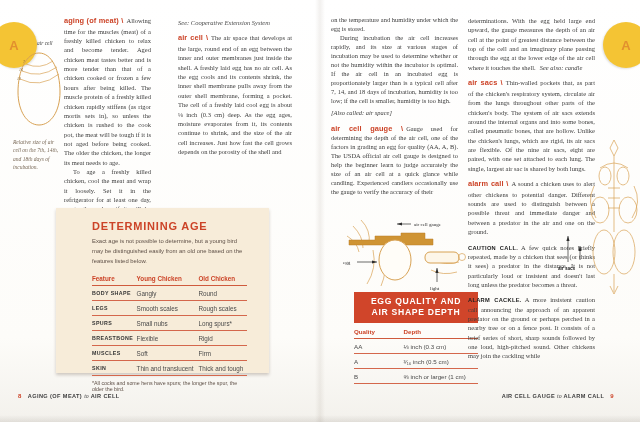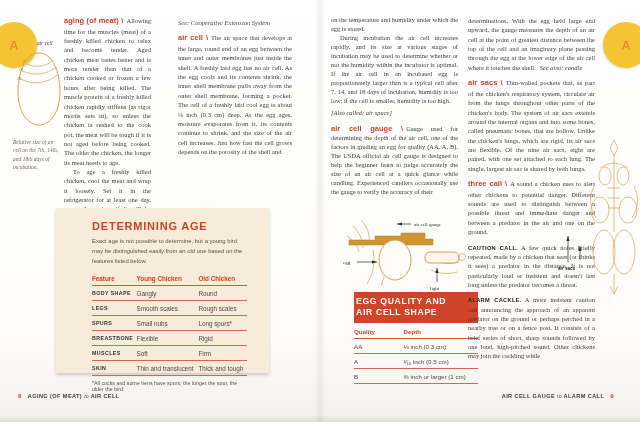--- a/index.html
+++ b/index.html
@@ -64,21 +64,21 @@
   .detage th{font-size:6.3px;font-weight:bold;color:#cc4327;text-align:left;
              padding:2px 0 3px;border-bottom:1px solid #cf5a3d;}
   .detage td{font-size:6.3px;color:#4a4a4a;padding:3.5px 0;border-bottom:0.8px solid #d4674c;}
   .detage td.feat{font-weight:bold;font-size:5.3px;letter-spacing:0.4px;color:#333;}
   .detage tr:last-child td{border-bottom:0.8px solid #d4674c;}
   .footnote{font-size:5.3px;color:#5f5047;margin-top:4px;}
 
   
   .eggq{position:absolute;left:354px;top:292px;width:124px;font-family:"Liberation Sans",sans-serif;}
   .eggq-head{background:#d0452a;color:#fff;font-weight:bold;font-size:8.6px;letter-spacing:0.7px;
-             text-align:left;padding:4px 2px 5px;line-height:1.3;}
+             text-align:center;padding:4px 2px 5px;line-height:1.3;}
   .eggq table{width:100%;border-collapse:collapse;margin-top:2px;}
   .eggq th{font-size:6.2px;font-weight:bold;color:#cc4327;text-align:left;
            padding:3px 0;border-bottom:1px solid #cf5a3d;}
   .eggq td{font-size:6.2px;color:#4a4a4a;padding:3.5px 0;border-bottom:0.8px solid #d4674c;vertical-align:top;}
   .eggq .qcol{width:40%;}
 
   
   .fig-skel{position:absolute;left:556px;top:136px;width:84px;height:172px;}
   .skel-label{font-family:"Liberation Sans",sans-serif;font-weight:bold;font-size:4.6px;fill:#222;}
 
@@ -207,21 +207,21 @@
 
       <line class="arrow" x1="100" y1="70" x2="100" y2="56"></line>
       <polygon class="arrowhead" points="100,56 98.4,61 101.6,61"></polygon>
       <text class="svg-label" x="93" y="78">light</text>
     </svg>
   </div>
 
   <div class="eggq">
     <div class="eggq-head">
       <div>EGG QUALITY AND</div>
-      <div>AIR CELL SHAPE</div>
+      <div>AIR SHAPE DEPTH</div>
     </div>
     <table>
       <thead>
         <tr>
           <th class="qcol">Quality</th>
           <th>Depth</th>
         </tr>
       </thead>
       <tbody>
         <tr>
@@ -236,21 +236,21 @@
           <td>B</td>
           <td>⅜ inch or larger (1 cm)</td>
         </tr>
       </tbody>
     </table>
   </div>
 
   <div class="col col4">
     <p><span>determinations. With the egg held large end upward, the gauge measures the depth of an air cell at the point of greatest distance between the top of the cell and an imaginary plane passing through the egg at the lower edge of the air cell where it touches the shell.</span><span class="seealso">See also: candle</span></p>
     <p class="gap"><span class="term">air sacs \</span><span>Thin-walled pockets that, as part of the chicken's respiratory system, circulate air from the lungs throughout other parts of the chicken's body. The system of air sacs extends around the internal organs and into some bones, called pneumatic bones, that are hollow. Unlike the chicken's lungs, which are rigid, its air sacs are flexible. Of the nine air sacs, eight are paired, with one set attached to each lung. The single, largest air sac is shared by both lungs.</span></p>
-    <p class="gap"><span class="term">three call \</span><span>A sound a chicken uses to alert other chickens to potential danger. Different sounds are used to distinguish between a possible threat and immediate danger and between a predator in the air and one on the ground.</span></p>
+    <p class="gap"><span class="term">alarm call \</span><span>A sound a chicken uses to alert other chickens to potential danger. Different sounds are used to distinguish between a possible threat and immediate danger and between a predator in the air and one on the ground.</span></p>
     <p class="gap"><span class="runin">CAUTION CALL.</span><span>A few quick notes briefly repeated, made by a chicken that sees (or thinks it sees) a predator in the distance. It is not particularly loud or insistent and doesn't last long unless the predator becomes a threat.</span></p>
     <p class="gap"><span class="runin">ALARM CACKLE.</span><span>A more insistent caution call announcing the approach of an apparent predator on the ground or perhaps perched in a nearby tree or on a fence post. It consists of a brief series of short, sharp sounds followed by one loud, high-pitched sound. Other chickens may join the cackling while</span></p>
   </div>
 
   <div class="fig-skel">
     <svg width="84" height="172" viewBox="0 0 84 172">
       <g transform="translate(32,0)">
 
         <path class="figline-thin" d="M26,4 L30,12 L26,20 L22,12 Z"></path>
         <line class="figline-thin" x1="26" y1="20" x2="26" y2="30"></line>

